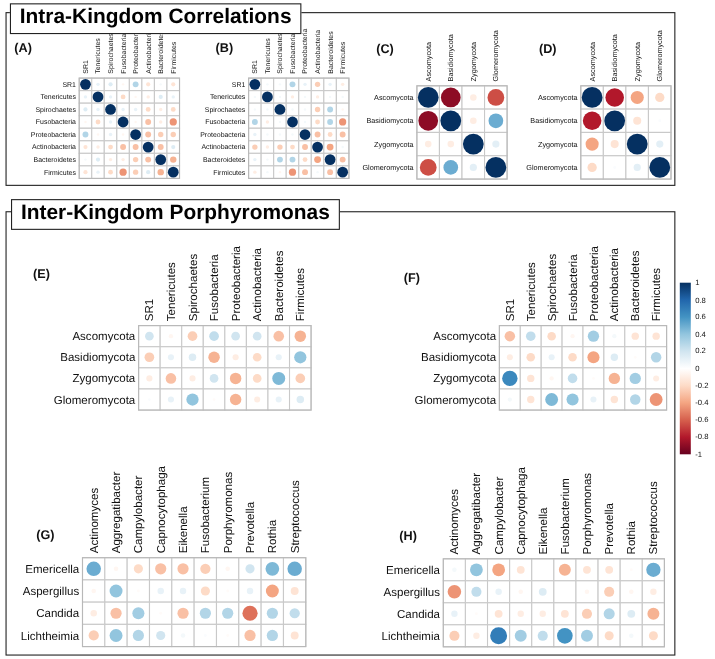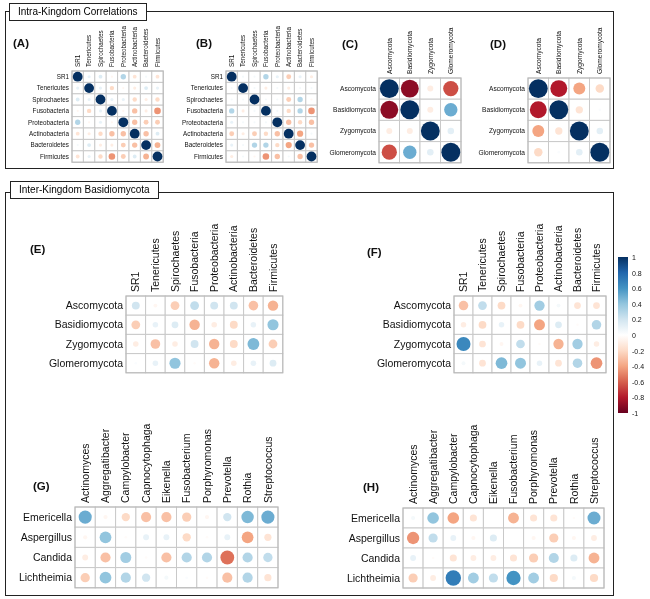--- a/index.html
+++ b/index.html
@@ -5,21 +5,21 @@
   html,body { margin:0; padding:0; background:#ffffff; }
   .figure {
     position:relative; width:650px; height:599px; background:#ffffff;
     font-family:"Liberation Sans", sans-serif; overflow:hidden;
   }
   .box { position:absolute; border:1.5px solid #222; background:transparent; }
   .box.intra { left:5px; top:11px; width:607px; height:156px; }
   .box.inter { left:5px; top:192px; width:607px; height:402px; }
   .title-box {
     position:absolute; background:#ffffff; border:1.5px solid #222;
-    font-size:10px; font-weight:normal; color:#000; padding:2px 8px 3px 8px;
+    font-size:19px; font-weight:bold; color:#000; padding:2px 8px 3px 8px;
     white-space:nowrap; line-height:1.1;
   }
   .title-box.intra-title { left:9px; top:3px; }
   .title-box.inter-title { left:10px; top:181px; }
   #fig-svg { position:absolute; left:0; top:0; width:650px; height:599px; }
   .colorbar { position:absolute; left:618px; top:257px; width:32px; height:162px; }
   .colorbar-gradient { position:absolute; left:0; top:0; width:10px; height:156px; }
   .cb-tick {
     position:absolute; left:14px; font-size:7px; color:#111; line-height:1;
     white-space:nowrap;
@@ -752,21 +752,21 @@
       <text transform="translate(493.4,504) rotate(-90)" dy="0.35em" text-anchor="start" font-size="10.5">Eikenella</text>
       <text transform="translate(513.5,504) rotate(-90)" dy="0.35em" text-anchor="start" font-size="10.5">Fusobacterium</text>
       <text transform="translate(533.6,504) rotate(-90)" dy="0.35em" text-anchor="start" font-size="10.5">Porphyromonas</text>
       <text transform="translate(553.8,504) rotate(-90)" dy="0.35em" text-anchor="start" font-size="10.5">Prevotella</text>
       <text transform="translate(573.9,504) rotate(-90)" dy="0.35em" text-anchor="start" font-size="10.5">Rothia</text>
       <text transform="translate(594.0,504) rotate(-90)" dy="0.35em" text-anchor="start" font-size="10.5">Streptococcus</text>
       <text x="363" y="491" font-size="11.5" font-weight="bold">(H)</text>
     </svg>
 
   <div class="title-box intra-title">Intra-Kingdom Correlations</div>
-  <div class="title-box inter-title">Inter-Kingdom Basidiomycota</div>
+  <div class="title-box inter-title">Inter-Kingdom Porphyromonas</div>
 
   <div class="colorbar">
     <div class="colorbar-gradient" id="cb-gradient" style="background: linear-gradient(rgb(5, 48, 97) 0%, rgb(33, 102, 172) 10%, rgb(67, 147, 195) 20%, rgb(146, 197, 222) 30%, rgb(209, 229, 240) 40%, rgb(255, 255, 255) 50%, rgb(253, 219, 199) 60%, rgb(244, 165, 130) 70%, rgb(214, 96, 77) 80%, rgb(178, 24, 43) 90%, rgb(103, 0, 31) 100%);"></div>
     <div id="cb-ticks">
         <div class="cb-tick" style="top: -3px;">1</div>
         <div class="cb-tick" style="top: 12.6px;">0.8</div>
         <div class="cb-tick" style="top: 28.2px;">0.6</div>
         <div class="cb-tick" style="top: 43.8px;">0.4</div>
         <div class="cb-tick" style="top: 59.4px;">0.2</div>
         <div class="cb-tick" style="top: 75px;">0</div>

